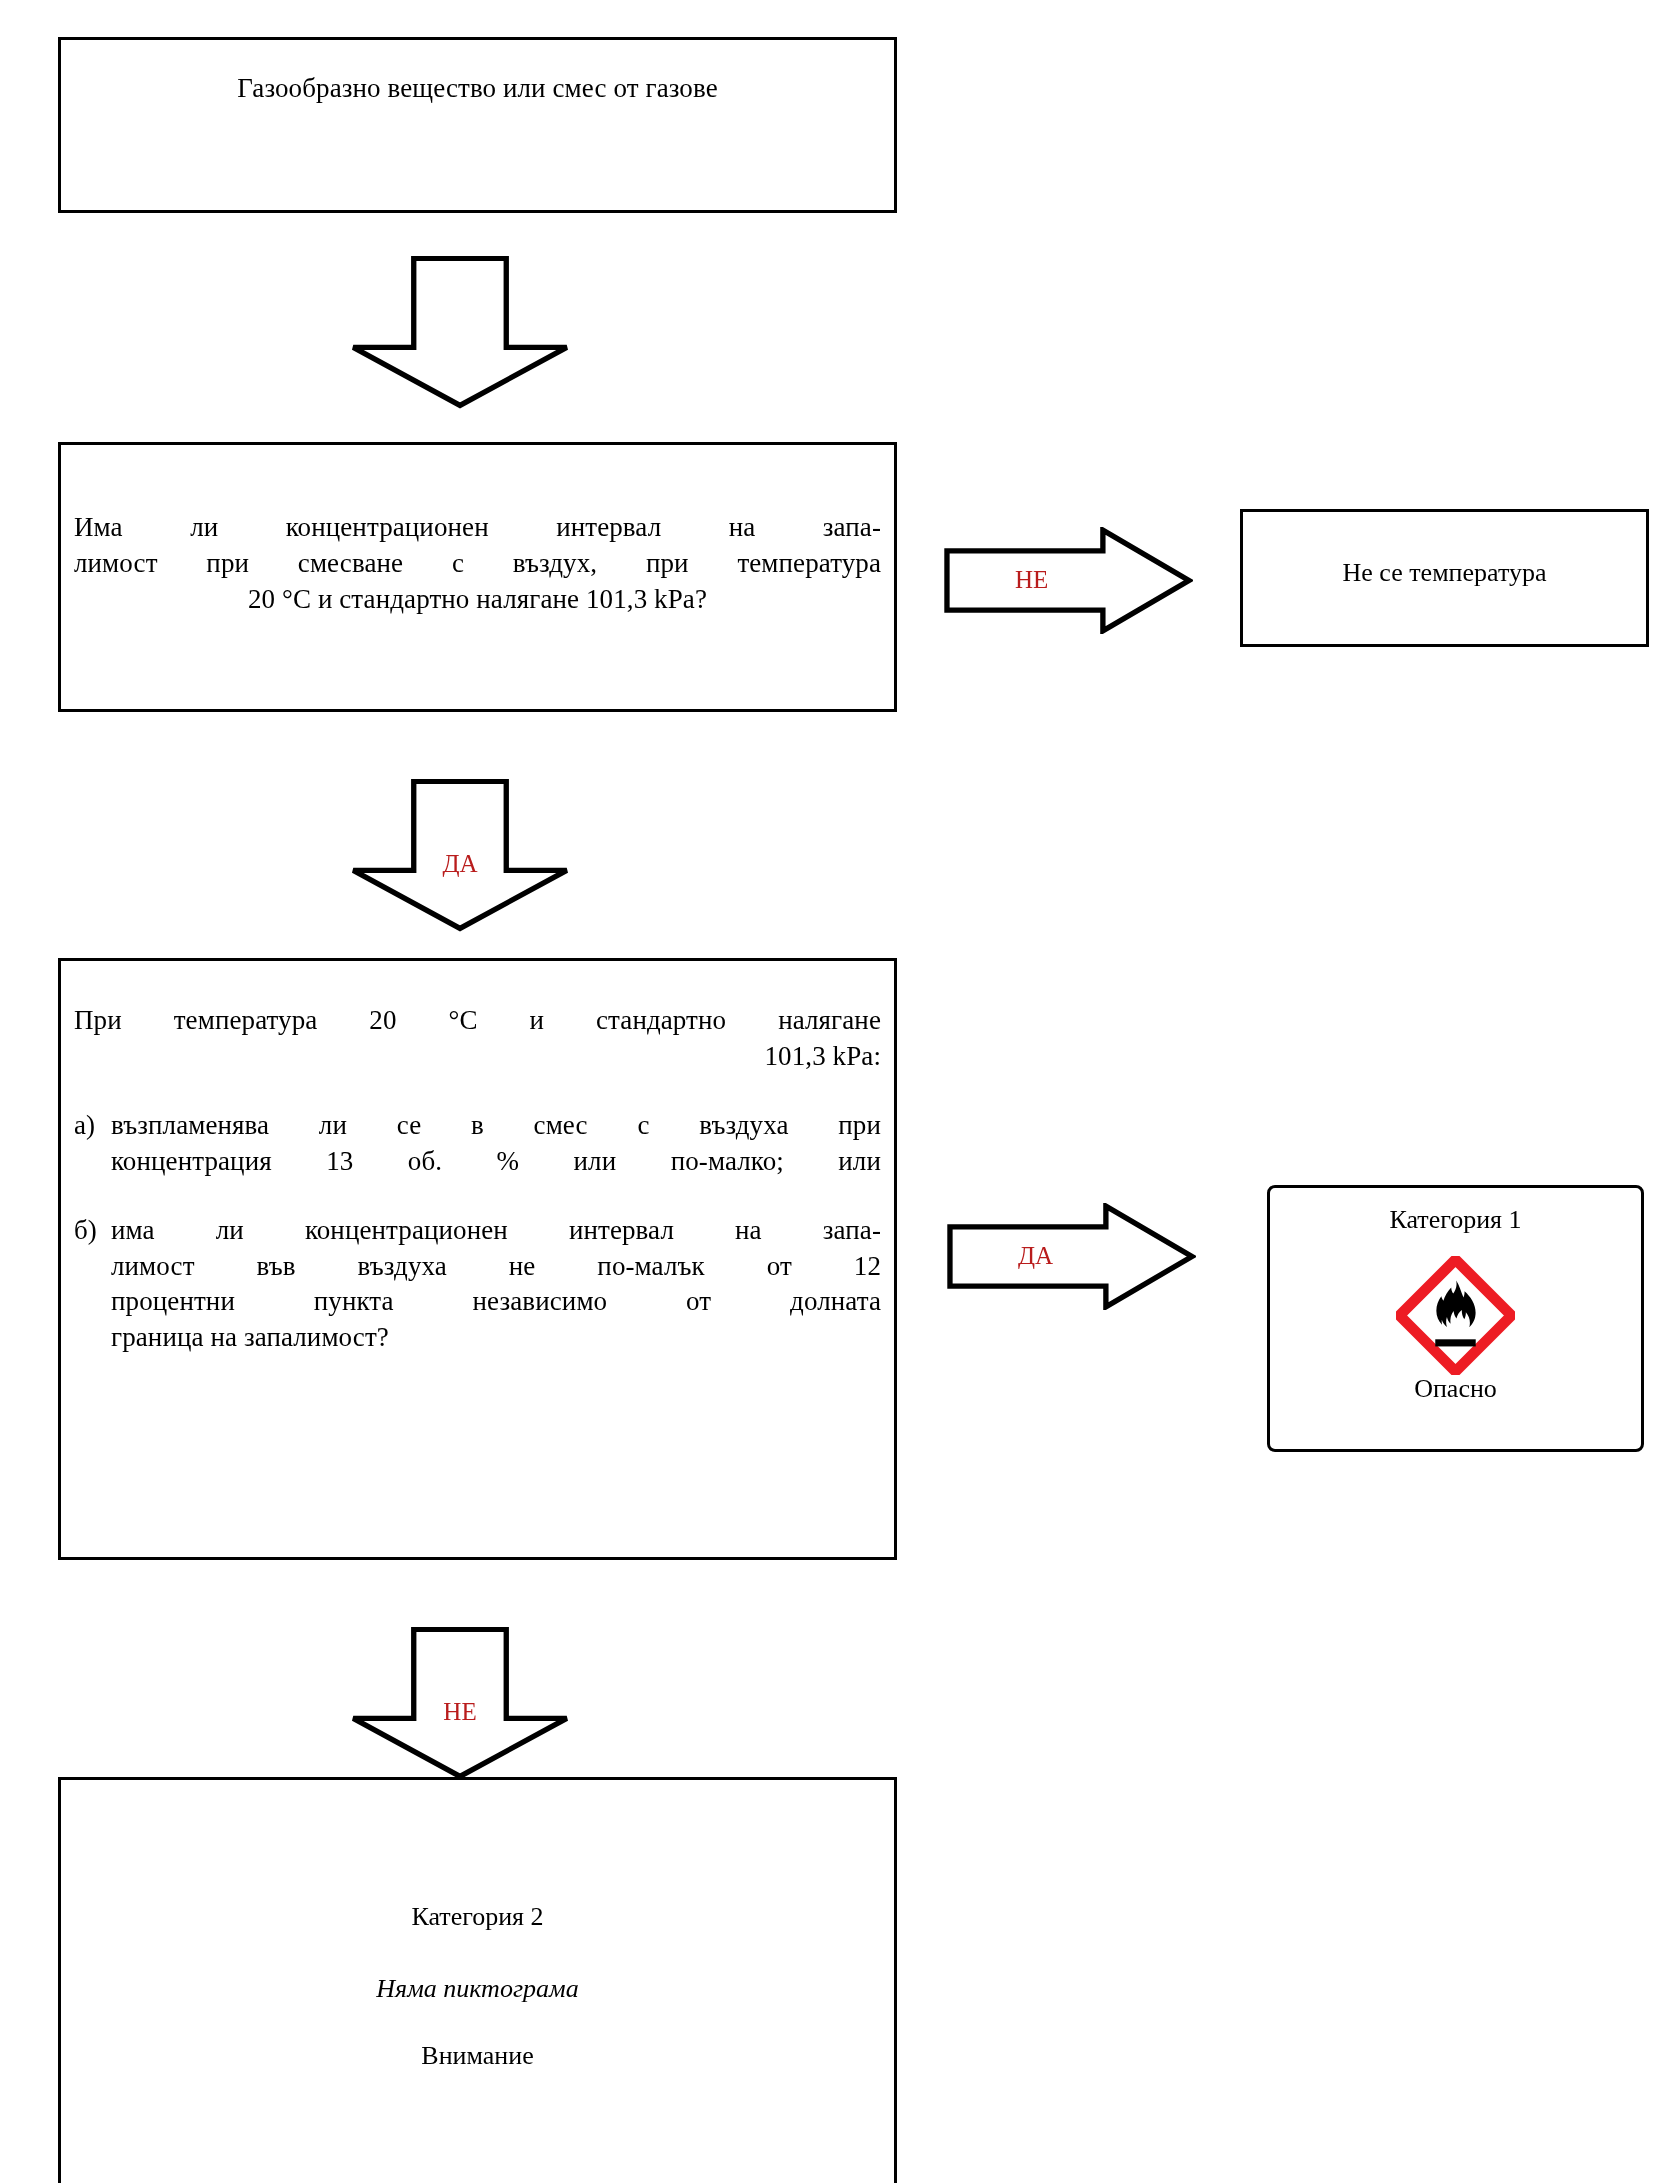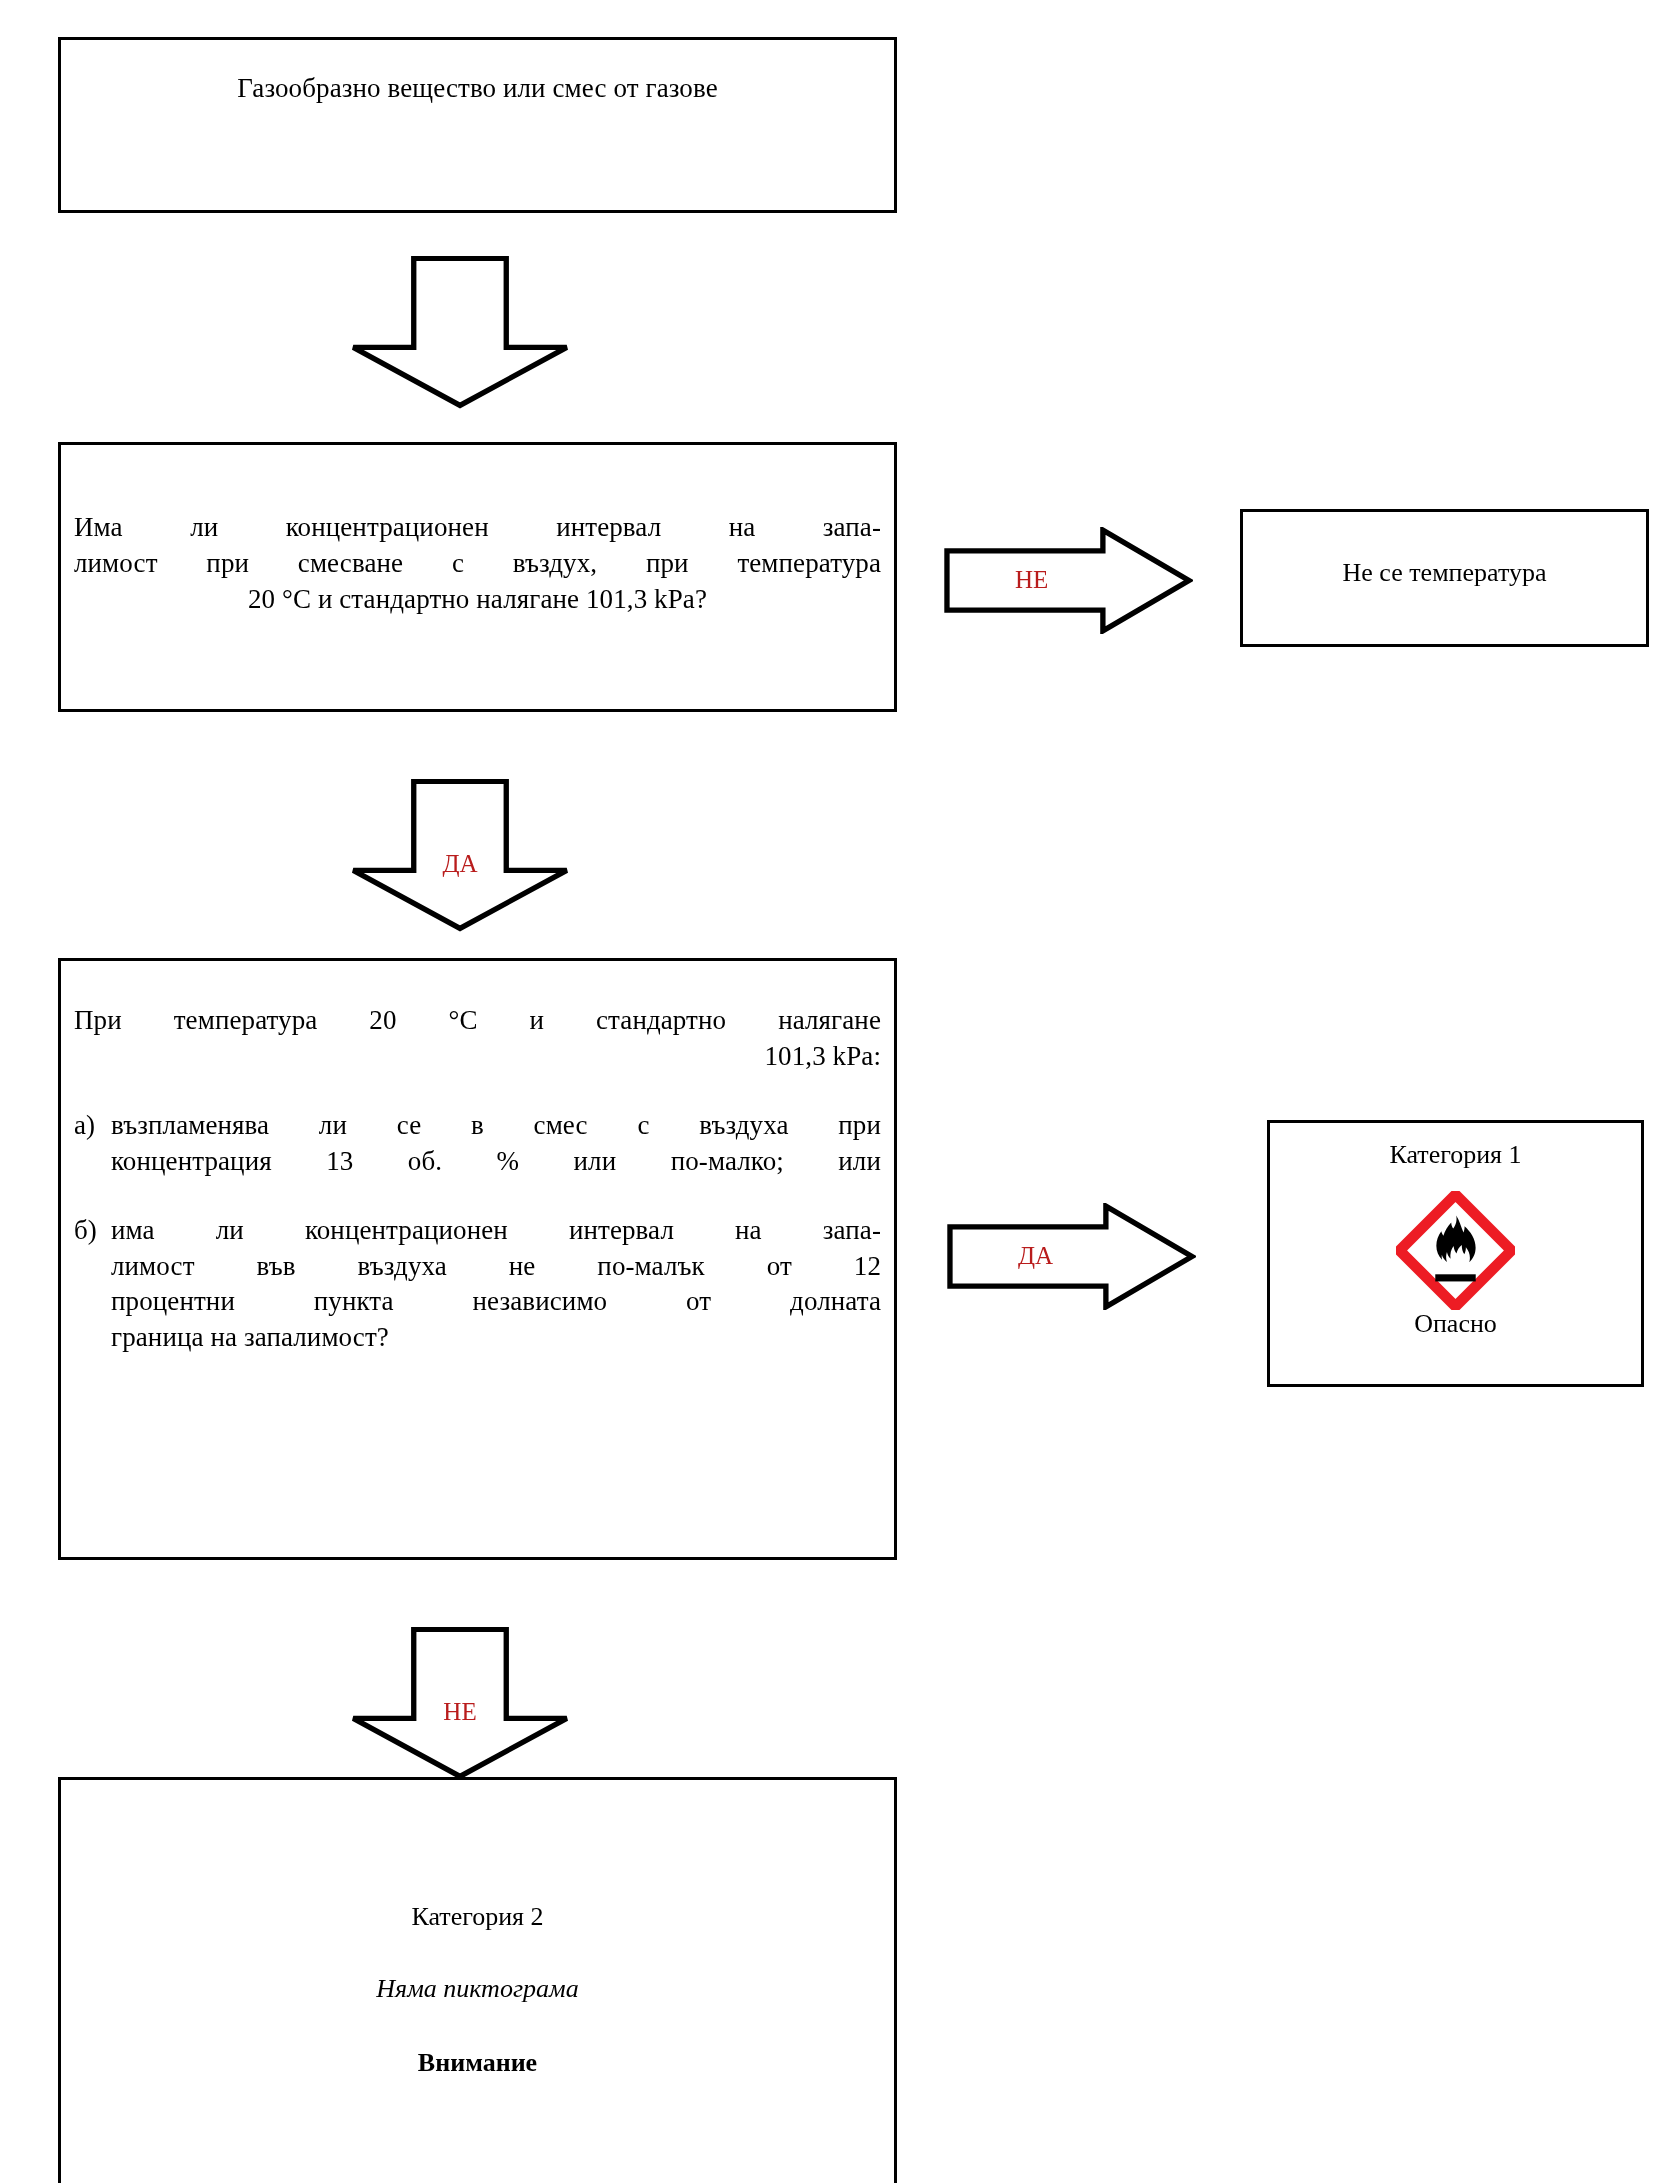--- a/index.html
+++ b/index.html
@@ -76,40 +76,40 @@
     left: 0;
     top: 0;
   }
   .listitem .ln { text-align: justify; text-align-last: justify; }
   .listitem .ln-last { text-align: right; text-align-last: left; }
 
   
   #box-notclass { left: 1240px; top: 509px; width: 409px; height: 138px; }
   #box-notclass .box-inner { top: 44px; }
 
-  #box-cat1 { left: 1267px; top: 1120px; width: 377px; height: 267px; }
+  #box-cat1 { left: 1267px; top: 1185px; width: 377px; height: 267px; border-radius: 8px; }
   #box-cat1 .box-inner { top: 15.4px; }
   #pictogram-wrap {
     position: absolute;
     left: 0; right: 0;
     top: 68px;
     display: flex;
     justify-content: center;
   }
   #cat1-signal {
     position: absolute;
     left: 0; right: 0;
     top: 184px;
   }
 
   
   #box-cat2 { left: 58px;  top: 1777px; width: 839px; height: 415px; }
   #box-cat2 .r1 { position:absolute; left:0; right:0; top: 120px; }
   #box-cat2 .r2 { position:absolute; left:0; right:0; top: 192px; }
-  #box-cat2 .r3 { position:absolute; left:0; right:0; top: 266px; font-weight: bold; }
+  #box-cat2 .r3 { position:absolute; left:0; right:0; top: 259px; }
 
   
   .arrow {
     position: absolute;
   }
   .arrow svg { display: block; }
   .arrow-label {
     position: absolute;
     font-size: 25px;
     line-height: 1;

